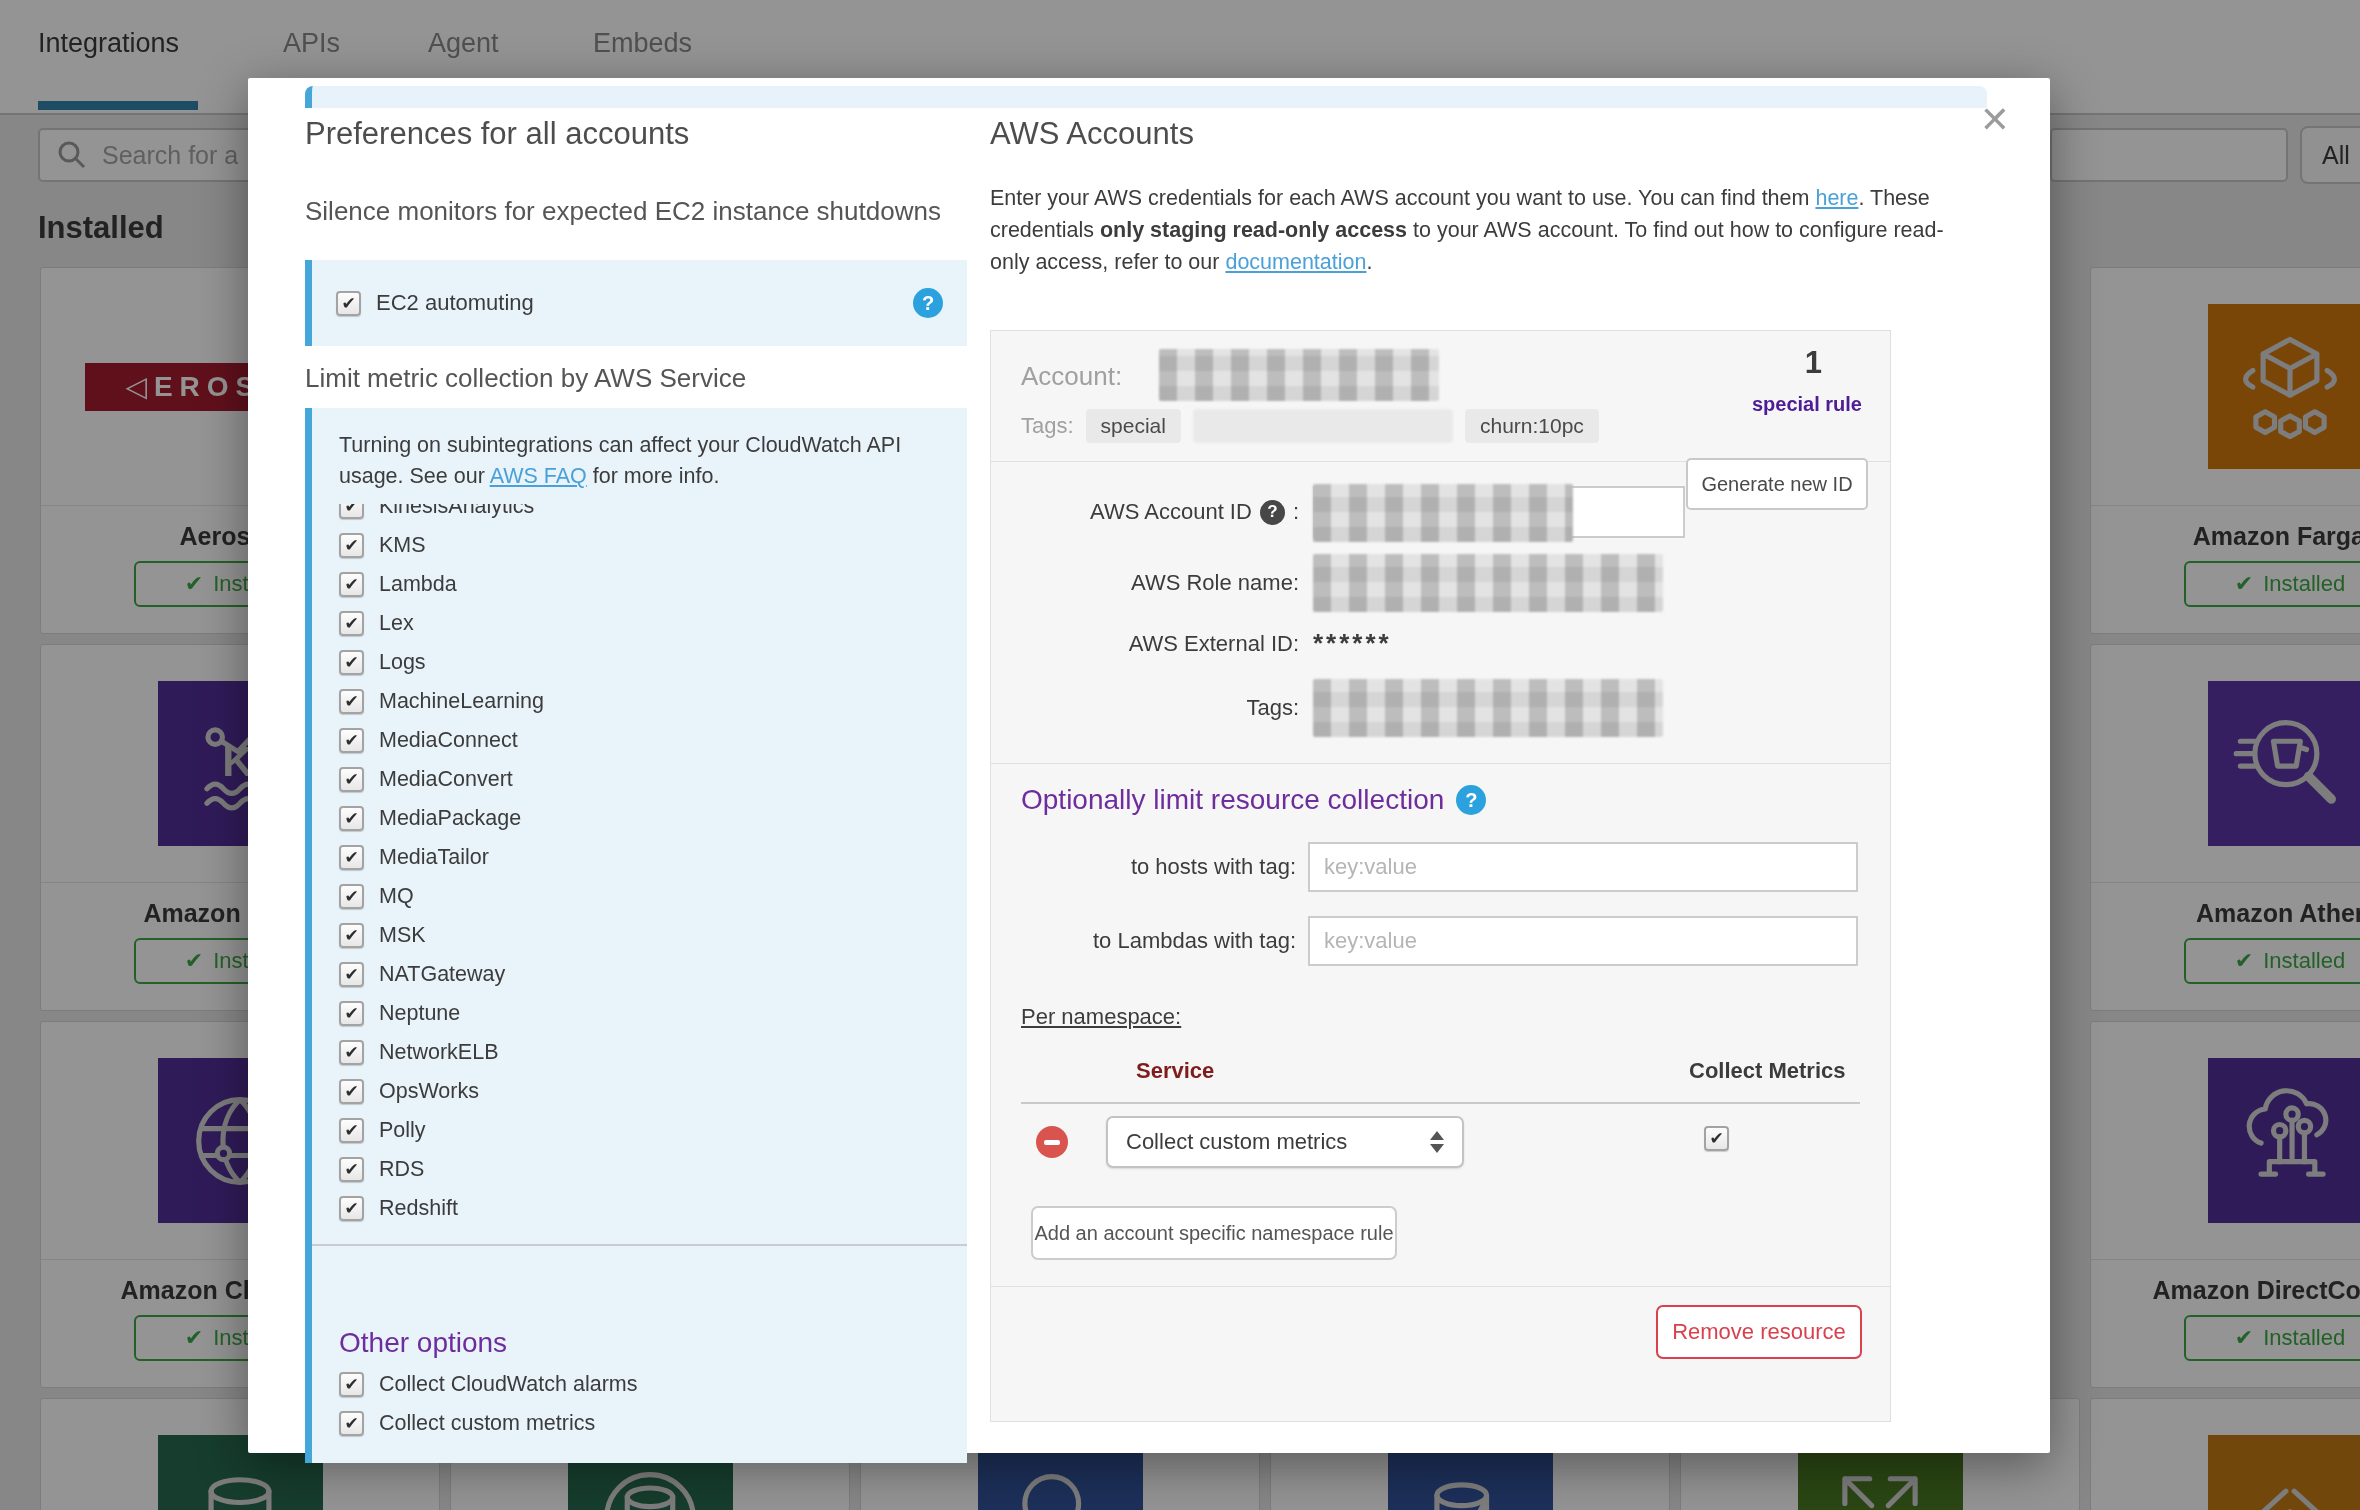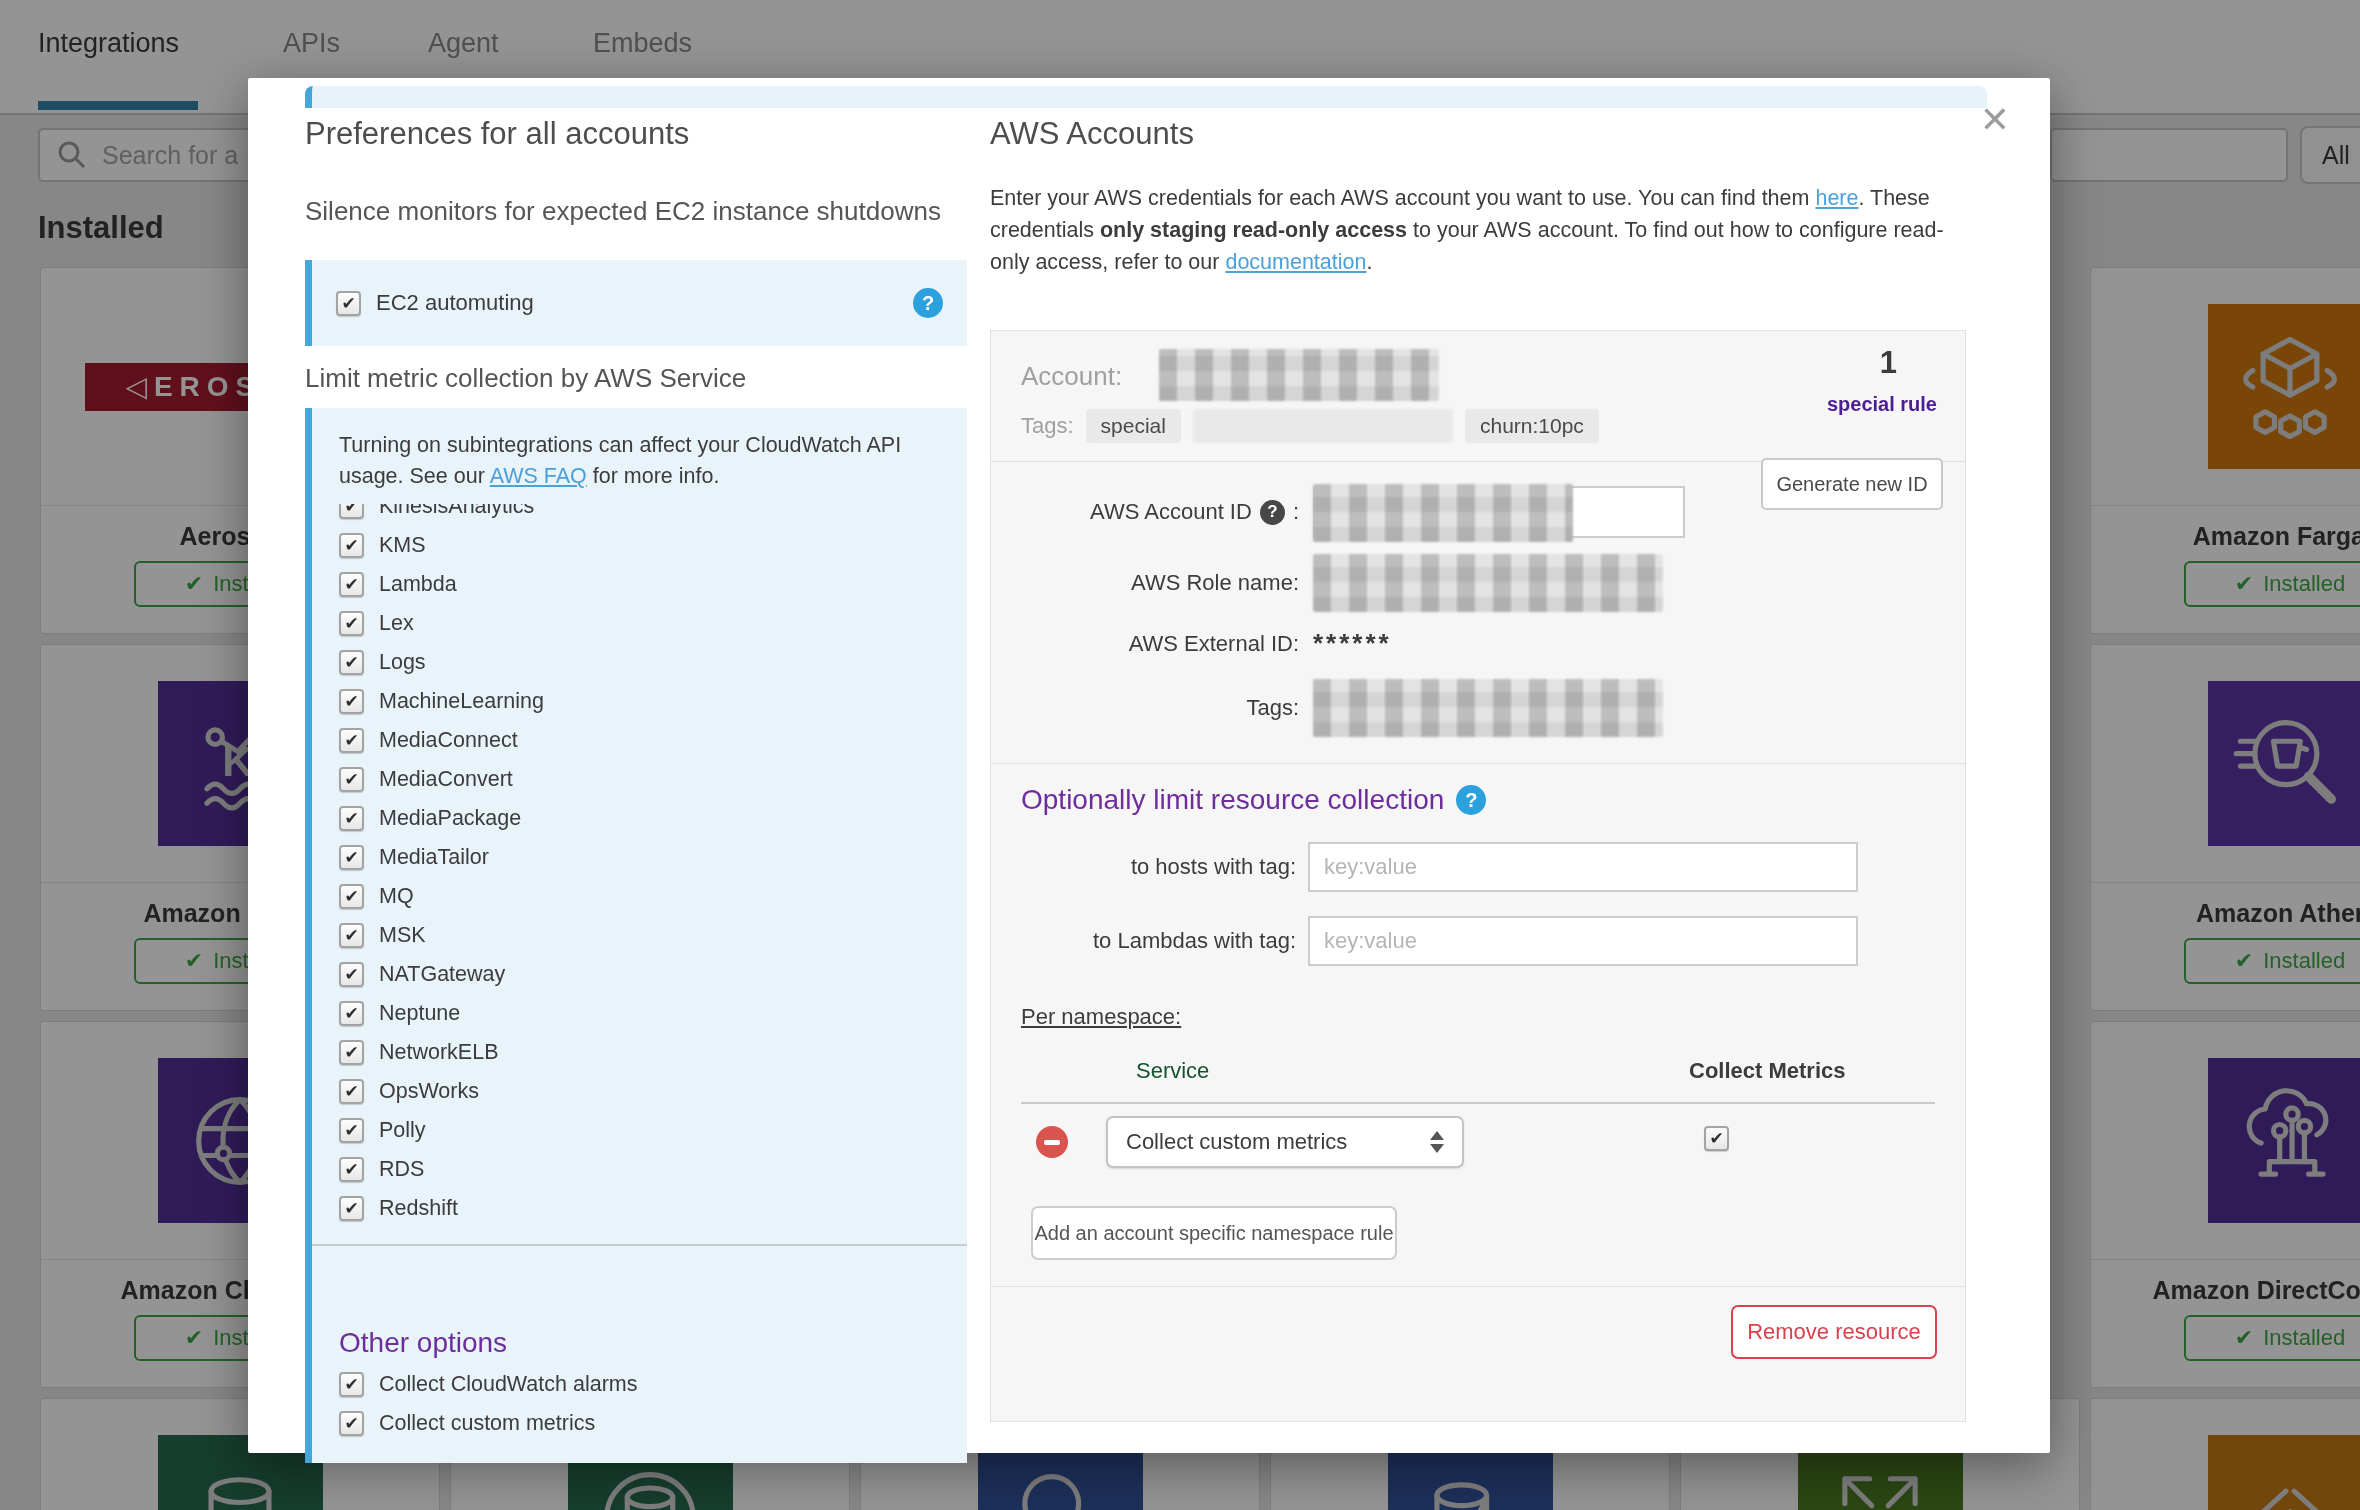--- a/index.html
+++ b/index.html
@@ -49,21 +49,21 @@
   .svc-list{list-style:none;margin:-17px 0 0 0;padding:0;}
   .svc-list li{height:39px;display:flex;align-items:center;gap:15px;padding-left:27px;font-size:21.5px;color:#3c3c3c;}
   .cb{width:21px;height:21px;border:2px solid #a3a3a3;border-radius:4px;background:linear-gradient(#fdfdfd,#e7e7e7);display:inline-flex;align-items:center;justify-content:center;box-shadow:0 1px 1px rgba(0,0,0,.18);flex:none;box-sizing:content-box;}
   .cb span{font-size:17px;font-weight:bold;color:#2e2e2e;line-height:1;}
   .p2-div{border-top:2px solid #c9ccd1;margin:16px 0 0 0;}
   .other-h{font-size:28px;color:#6e2d9c;padding:37px 0 6px 27px;margin-top:44px;}
   .opt-list{list-style:none;margin:0;padding:0 0 4px 0;}
   .opt-list li{height:39px;display:flex;align-items:center;gap:15px;padding-left:27px;font-size:21.5px;color:#3c3c3c;}
   
   .intro{position:absolute;left:0;top:104px;width:990px;font-size:21.5px;color:#3c3c3c;line-height:32px;}
-  .acct-card{position:absolute;left:0;top:252px;width:976px;height:1092px;background:#f6f6f6;border:1px solid #e0e0e0;box-sizing:border-box;}
+  .acct-card{position:absolute;left:0;top:252px;width:901px;height:1092px;background:#f6f6f6;border:1px solid #e0e0e0;box-sizing:border-box;}
   .acct-head{position:relative;height:130px;border-bottom:1px solid #e0e0e0;}
   .acct-lab{position:absolute;left:30px;top:30px;font-size:26px;color:#a0a0a0;}
   .blob{background:
       repeating-linear-gradient(90deg, rgba(158,158,158,.55) 0 18px, rgba(228,228,228,.5) 18px 36px),
       repeating-linear-gradient(0deg, #c7c7c7 0 15px, #e3e3e3 15px 30px);
       filter:blur(1px);border-radius:2px;}
   .acct-blob{position:absolute;left:168px;top:18px;width:280px;height:52px;}
   .tags-row{position:absolute;left:30px;top:78px;display:flex;align-items:center;gap:12px;}
   .tags-lab{font-size:22px;color:#a0a0a0;}
   .chip{height:34px;background:#e9e9e9;border-radius:4px;font-size:21px;color:#4a4a4a;display:flex;align-items:center;padding:0 15px;}
@@ -83,21 +83,21 @@
   .stars{font-size:26px;color:#3c3c3c;letter-spacing:3px;font-weight:600;}
   .gen-btn{position:absolute;right:22px;top:-4px;width:182px;height:52px;background:#fff;border:2px solid #c9c9c9;border-radius:5px;font-size:20px;color:#4a4a4a;display:flex;align-items:center;justify-content:center;box-sizing:border-box;cursor:pointer;}
   .limit-sec{position:relative;padding:16px 0;}
   .limit-h{display:flex;align-items:center;gap:12px;padding:4px 0 26px 30px;font-size:28px;color:#6e2d9c;}
   .tagrow{display:flex;align-items:center;margin-bottom:24px;}
   .taglab{width:305px;text-align:right;font-size:22px;color:#3c3c3c;flex:none;}
   .taginput{margin-left:12px;width:550px;height:50px;border:2px solid #ccc;box-sizing:border-box;font-size:22px;color:#3c3c3c;padding:0 14px;font-family:inherit;background:#fff;}
   .taginput::placeholder{color:#b5b5b5;}
   .perns{padding:14px 0 0 30px;font-size:22px;color:#3c3c3c;text-decoration:underline;}
   .ns-head{position:relative;height:62px;margin:10px 30px 0 30px;border-bottom:2px solid #c9c9c9;}
-  .ns-head .h1{position:absolute;left:115px;top:18px;font-size:22px;font-weight:normal;color:#14532d;}
+  .ns-head .h1{position:absolute;left:115px;top:18px;font-size:22px;font-weight:bold;color:#7f1d1d;}
   .ns-head .h2{position:absolute;left:668px;top:18px;font-size:22px;font-weight:bold;color:#3c3c3c;}
   .ns-row{position:relative;height:80px;margin:0 30px;}
   .minus{position:absolute;left:15px;top:22px;width:32px;height:32px;border-radius:50%;background:#d9534f;display:flex;align-items:center;justify-content:center;cursor:pointer;}
   .minus i{display:block;width:16px;height:5px;background:#fff;border-radius:2px;}
   .ns-select{position:absolute;left:85px;top:12px;width:358px;height:52px;background:#fff;border:2px solid #c3c3c3;border-radius:7px;box-shadow:0 1px 2px rgba(0,0,0,.12);display:flex;align-items:center;font-size:22px;color:#3c3c3c;padding:0 18px;box-sizing:border-box;cursor:pointer;}
   .updown{margin-left:auto;display:flex;flex-direction:column;gap:4px;}
   .updown b{width:0;height:0;border-left:7px solid transparent;border-right:7px solid transparent;}
   .updown .up{border-bottom:9px solid #555;}
   .updown .dn{border-top:9px solid #555;}
   .ns-cb{position:absolute;left:683px;top:22px;}

